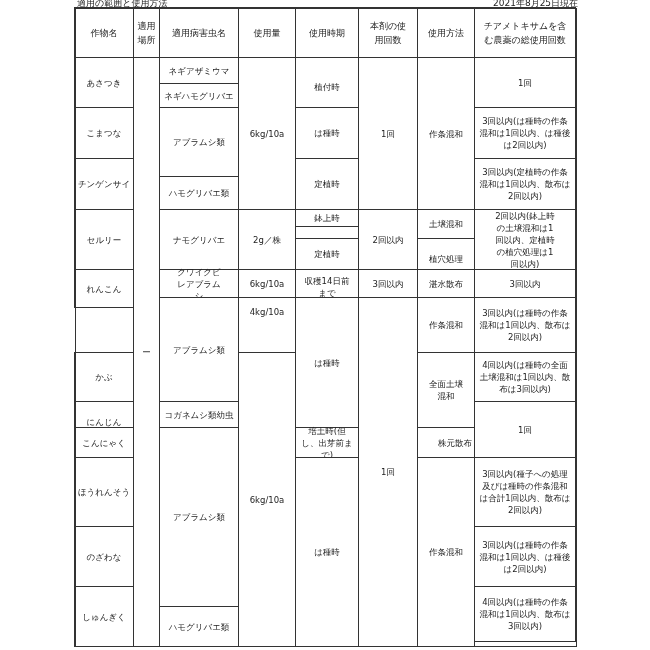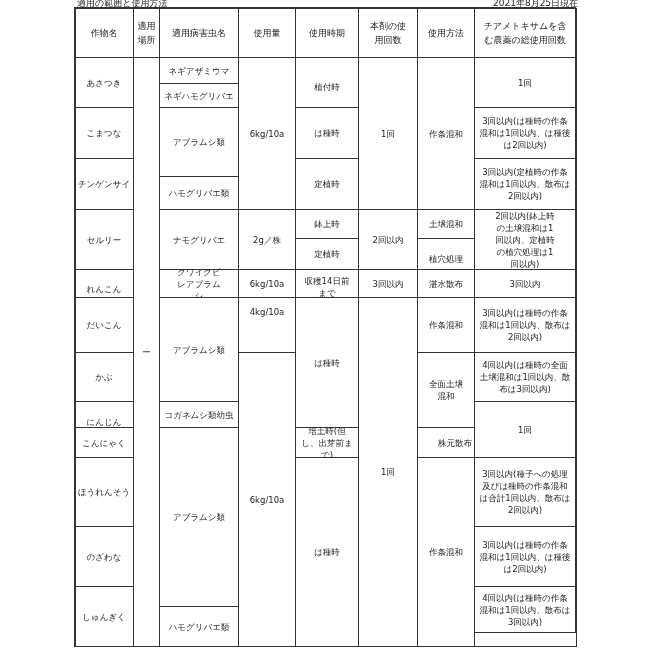--- a/index.html
+++ b/index.html
@@ -58,23 +58,20 @@
     </div>
   <div class="cell" style="left:75px;top:159px;width:60px;height:52px;">
       <span>チンゲンサイ</span>
     </div>
   <div class="cell" style="left:75px;top:210px;width:60px;height:61px;">
       <span>セルリー</span>
     </div>
   <div class="cell" style="left:75px;top:270px;width:60px;height:39px;text-align:right;">
       <span>れんこん</span>
     </div>
-  <div class="cell" style="left:75px;top:298px;width:60px;height:56px;">
-      <span>だいこん</span>
-    </div>
   <div class="cell" style="left:75px;top:353px;width:60px;height:50px;">
       <span>かぶ</span>
     </div>
   <div class="cell" style="left:75px;top:402px;width:60px;height:41px;">
       <span>にんじん</span>
     </div>
   <div class="cell" style="left:75px;top:428px;width:60px;height:31px;">
       <span>こんにゃく</span>
     </div>
   <div class="cell" style="left:75px;top:458px;width:60px;height:70px;">
@@ -140,21 +137,21 @@
 
   <div class="cell" style="left:296px;top:58px;width:64px;height:60px;">
       <span>植付時</span>
     </div>
   <div class="cell" style="left:296px;top:108px;width:64px;height:52px;">
       <span>は種時</span>
     </div>
   <div class="cell" style="left:296px;top:159px;width:64px;height:52px;">
       <span>定植時</span>
     </div>
-  <div class="cell" style="left:296px;top:210px;width:64px;height:30px;">
+  <div class="cell" style="left:296px;top:210px;width:64px;height:18px;">
       <span>鉢上時</span>
     </div>
   <div class="cell" style="left:296px;top:239px;width:64px;height:32px;">
       <span>定植時</span>
     </div>
   <div class="cell wrap" style="left:296px;top:270px;width:64px;height:29px;padding:17px 8px;">
       <span>収穫14日前まで</span>
     </div>
   <div class="cell" style="left:296px;top:298px;width:64px;height:131px;">
       <span>は種時</span>
@@ -227,18 +224,18 @@
     </div>
   <div class="cell" style="left:475px;top:402px;width:102px;height:57px;">
       <span>1回</span>
     </div>
   <div class="cell wrap" style="left:475px;top:458px;width:102px;height:70px;padding:0 4px;">
       <span>3回以内(種子への処理及びは種時の作条混和は合計1回以内、散布は2回以内)</span>
     </div>
   <div class="cell wrap" style="left:475px;top:527px;width:102px;height:61px;padding:0 4px;">
       <span>3回以内(は種時の作条混和は1回以内、は種後は2回以内)</span>
     </div>
-  <div class="cell wrap" style="left:475px;top:587px;width:102px;height:47px;padding:12px 4px;">
+  <div class="cell wrap" style="left:475px;top:587px;width:102px;height:56px;padding:12px 4px;">
       <span>4回以内(は種時の作条混和は1回以内、散布は3回以内)</span>
     </div>
 
   <div class="outer"></div>
 </div>
 
 </body></html>

